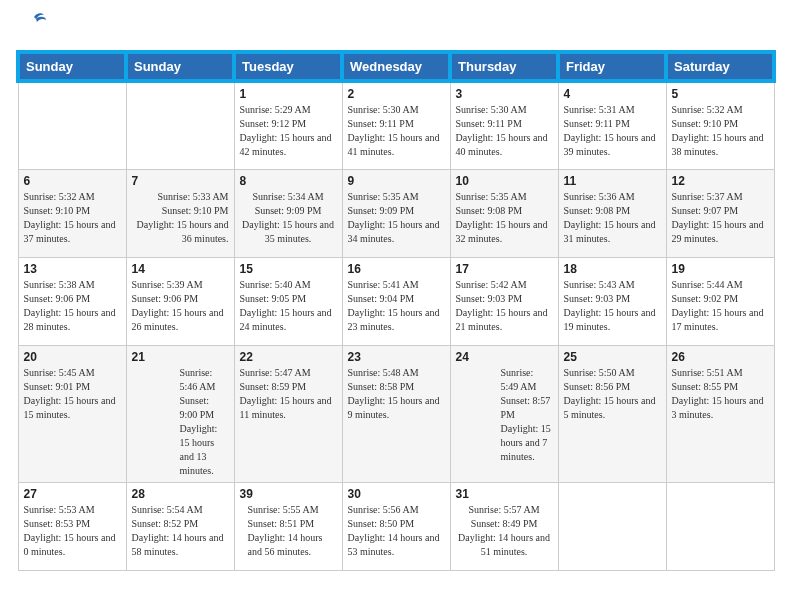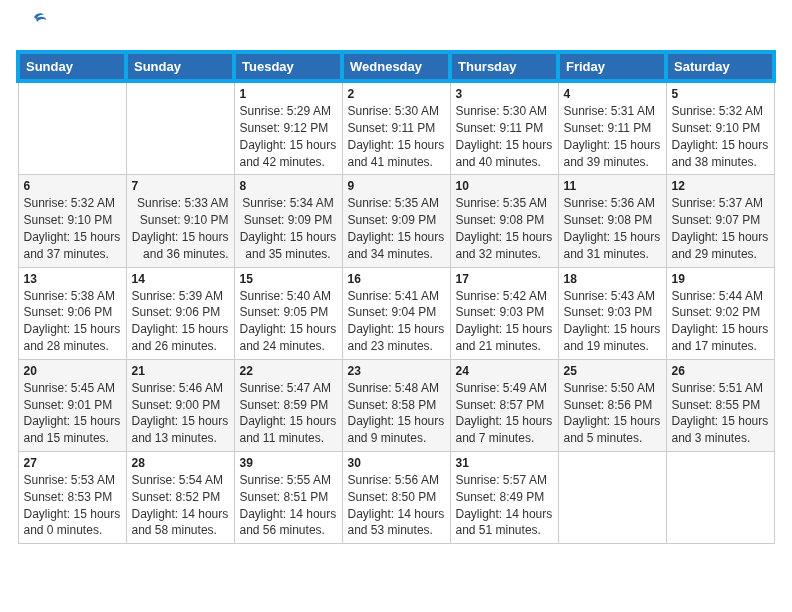--- a/index.html
+++ b/index.html
@@ -70,23 +70,24 @@
     tbody tr:nth-child(odd) td {
       background-color: #fff;
     }
     .day-num {
       font-weight: bold;
       font-size: 12px;
       display: block;
       margin-bottom: 2px;
     }
     .cell-content {
-      font-size: 12px;
+      font-size: 10px;
       line-height: 1.4;
       color: #333;
+      font-family: Liberation Serif, serif;
     }
   </style>
 </head>
 <body>
 
 <div class="header-area">
   <div class="logo">
     <div style="display:flex;align-items:center;">
       <div class="logo-text">
         <span class="general"></span><br>
@@ -241,39 +242,39 @@
       </tr>
       <tr>
         <td>
           <span class="day-num">20</span>
           <div class="cell-content" style="white-space: pre-line;">Sunrise: 5:45 AM
 Sunset: 9:01 PM
 Daylight: 15 hours and 15 minutes.</div>
         </td>
         <td>
           <span class="day-num">21</span>
-          <div class="cell-content" style="white-space: pre-line;">Sunrise: 5:46 AM
+          <div class="cell-content" style="white-space: pre-line; margin-left: 48px;">Sunrise: 5:46 AM
 Sunset: 9:00 PM
 Daylight: 15 hours and 13 minutes.</div>
         </td>
         <td>
           <span class="day-num">22</span>
           <div class="cell-content" style="white-space: pre-line;">Sunrise: 5:47 AM
 Sunset: 8:59 PM
 Daylight: 15 hours and 11 minutes.</div>
         </td>
         <td>
           <span class="day-num">23</span>
           <div class="cell-content" style="white-space: pre-line;">Sunrise: 5:48 AM
 Sunset: 8:58 PM
 Daylight: 15 hours and 9 minutes.</div>
         </td>
         <td>
           <span class="day-num">24</span>
-          <div class="cell-content" style="white-space: pre-line;">Sunrise: 5:49 AM
+          <div class="cell-content" style="white-space: pre-line; margin-left: 45px;">Sunrise: 5:49 AM
 Sunset: 8:57 PM
 Daylight: 15 hours and 7 minutes.</div>
         </td>
         <td>
           <span class="day-num">25</span>
           <div class="cell-content" style="white-space: pre-line;">Sunrise: 5:50 AM
 Sunset: 8:56 PM
 Daylight: 15 hours and 5 minutes.</div>
         </td>
         <td>
@@ -291,33 +292,33 @@
 Daylight: 15 hours and 0 minutes.</div>
         </td>
         <td>
           <span class="day-num">28</span>
           <div class="cell-content" style="white-space: pre-line;">Sunrise: 5:54 AM
 Sunset: 8:52 PM
 Daylight: 14 hours and 58 minutes.</div>
         </td>
         <td>
           <span class="day-num">39</span>
-          <div class="cell-content" style="white-space: pre-line;">Sunrise: 5:55 AM
+          <div class="cell-content" style="white-space: pre-line; margin-left: 8px;">Sunrise: 5:55 AM
 Sunset: 8:51 PM
 Daylight: 14 hours and 56 minutes.</div>
         </td>
         <td>
           <span class="day-num">30</span>
           <div class="cell-content" style="white-space: pre-line;">Sunrise: 5:56 AM
 Sunset: 8:50 PM
 Daylight: 14 hours and 53 minutes.</div>
         </td>
         <td>
           <span class="day-num">31</span>
-          <div class="cell-content" style="white-space: pre-line;">Sunrise: 5:57 AM
+          <div class="cell-content" style="white-space: pre-line; text-align: center;">Sunrise: 5:57 AM
 Sunset: 8:49 PM
 Daylight: 14 hours and 51 minutes.</div>
         </td>
         <td></td>
         <td></td>
       </tr>
     </tbody>
 </table>
 
 </body></html>

